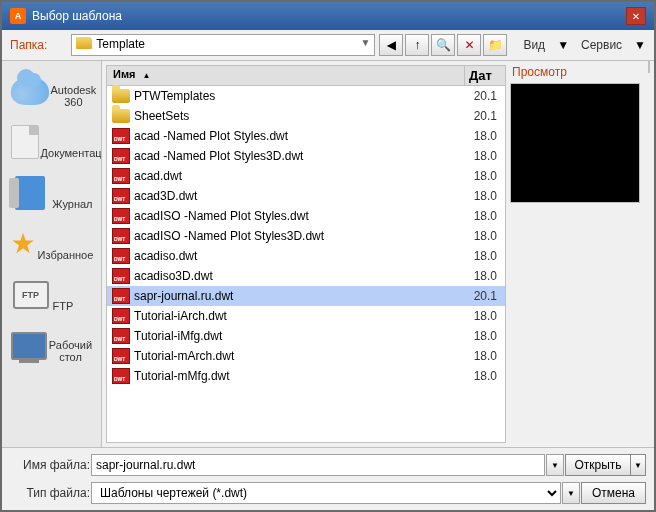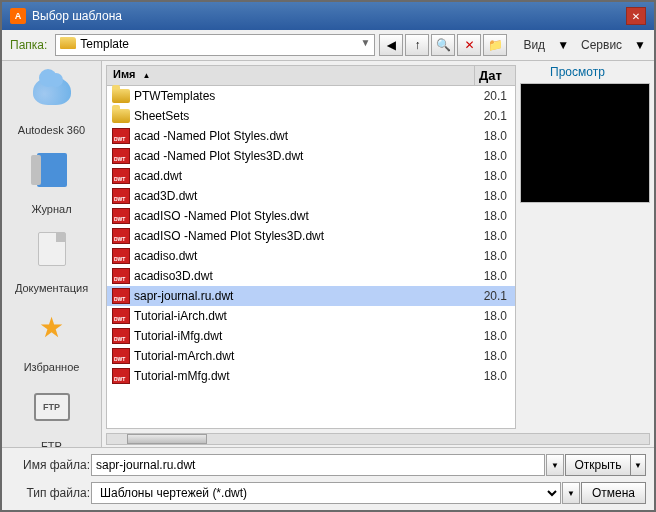--- a/index.html
+++ b/index.html
@@ -74,22 +74,22 @@
       padding: 4px 8px;
       display: flex;
       align-items: center;
       gap: 4px;
       border-bottom: 1px solid #c0c0c0;
       flex-shrink: 0;
     }
 
     .toolbar-label {
       font-size: 12px;
-      color: #4d7c0f;
-      margin-right: 4px;
+      color: #c2410c;
+      margin-right: 20px;
     }
 
     .path-dropdown {
       flex: 1;
       height: 22px;
       border: 1px solid #a0a0a0;
       background: white;
       padding: 2px 4px;
       font-size: 12px;
       display: flex;
@@ -161,23 +161,23 @@
       display: flex;
       flex-direction: column;
       align-items: center;
       padding: 8px 4px;
       gap: 8px;
       overflow-y: auto;
     }
 
     .sidebar-item {
       display: flex;
-      flex-direction: column;
-      align-items: center;
-      gap: 16px;
+      flex-direction: row;
+      align-items: flex-end;
+      gap: 2px;
       cursor: pointer;
       padding: 4px;
       width: 90px;
       border-radius: 3px;
     }
 
     .sidebar-icon {
       width: 40px;
       height: 35px;
       display: flex;
@@ -263,21 +263,21 @@
     
     .icon-star {
       font-size: 28px;
       color: #f5a623;
       line-height: 1;
     }
 
     .file-area {
       flex: 1;
       display: flex;
-      flex-direction: column;
+      flex-direction: row;
       overflow: hidden;
     }
 
     .file-list-container {
       flex: 1;
       display: flex;
       overflow: hidden;
     }
 
     .file-list {
@@ -367,24 +367,23 @@
 
     .preview-panel {
       width: 130px;
       margin: 4px 4px 4px 0;
       display: flex;
       flex-direction: column;
     }
 
     .preview-label {
       font-size: 12px;
-      color: #0369a1;
+      color: #c2410c;
       margin-bottom: 4px;
       padding-left: 2px;
-      margin-left: 28px;
     }
 
     .preview-box {
       flex: 1;
       background: #000;
       border: 1px solid #c0c0c0;
       max-height: 120px;
     }
 
     .bottom-bar {
@@ -534,29 +533,29 @@
 
     <div class="sidebar">
       <div class="sidebar-item">
         <div class="sidebar-icon">
           <div class="icon-cloud"></div>
         </div>
         <span class="sidebar-label">Autodesk 360</span>
       </div>
       <div class="sidebar-item">
         <div class="sidebar-icon">
+          <div class="icon-doc"></div>
+        </div>
+        <span class="sidebar-label">Документация</span>
+      </div>
+      <div class="sidebar-item">
+        <div class="sidebar-icon">
           <div class="icon-journal"></div>
         </div>
         <span class="sidebar-label">Журнал</span>
-      </div>
-      <div class="sidebar-item">
-        <div class="sidebar-icon">
-          <div class="icon-doc"></div>
-        </div>
-        <span class="sidebar-label">Документация</span>
       </div>
       <div class="sidebar-item">
         <div class="sidebar-icon">
           <span class="icon-star">★</span>
         </div>
         <span class="sidebar-label">Избранное</span>
       </div>
       <div class="sidebar-item">
         <div class="sidebar-icon">
           <div style="display:flex;align-items:center;justify-content:center;width:36px;height:28px;border:2px solid #888;border-radius:3px;background:#f0f0f0;">

